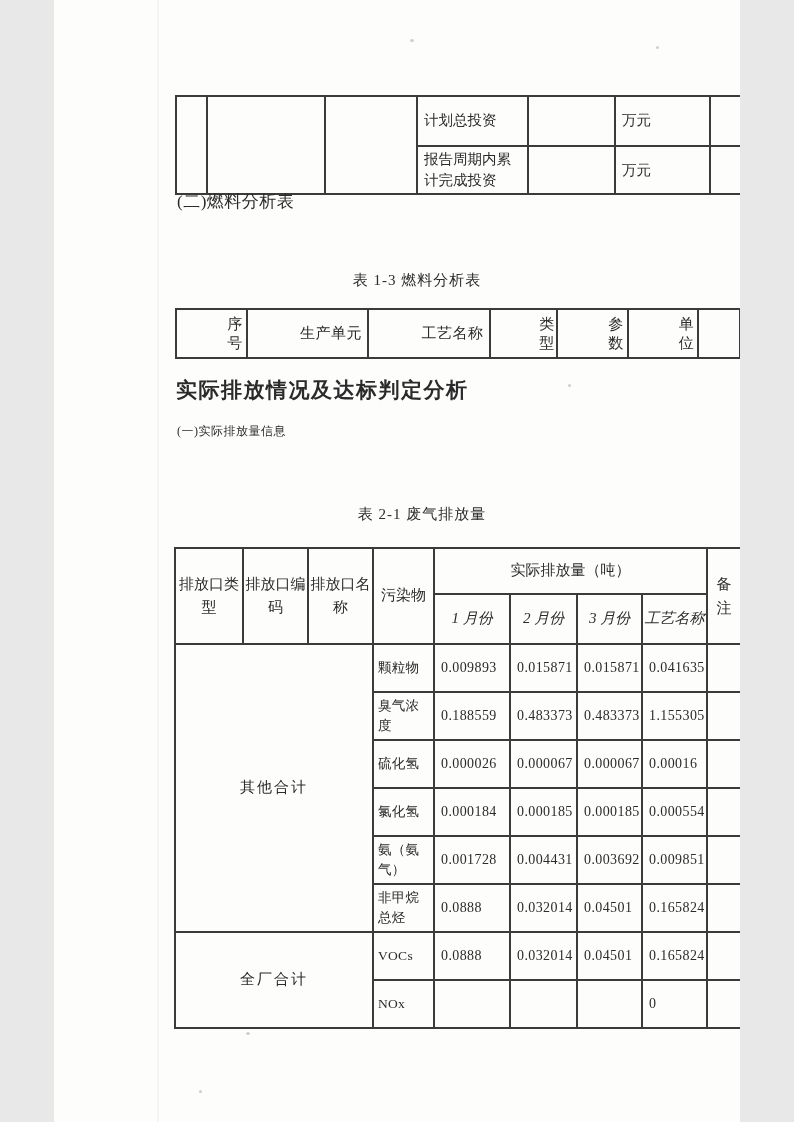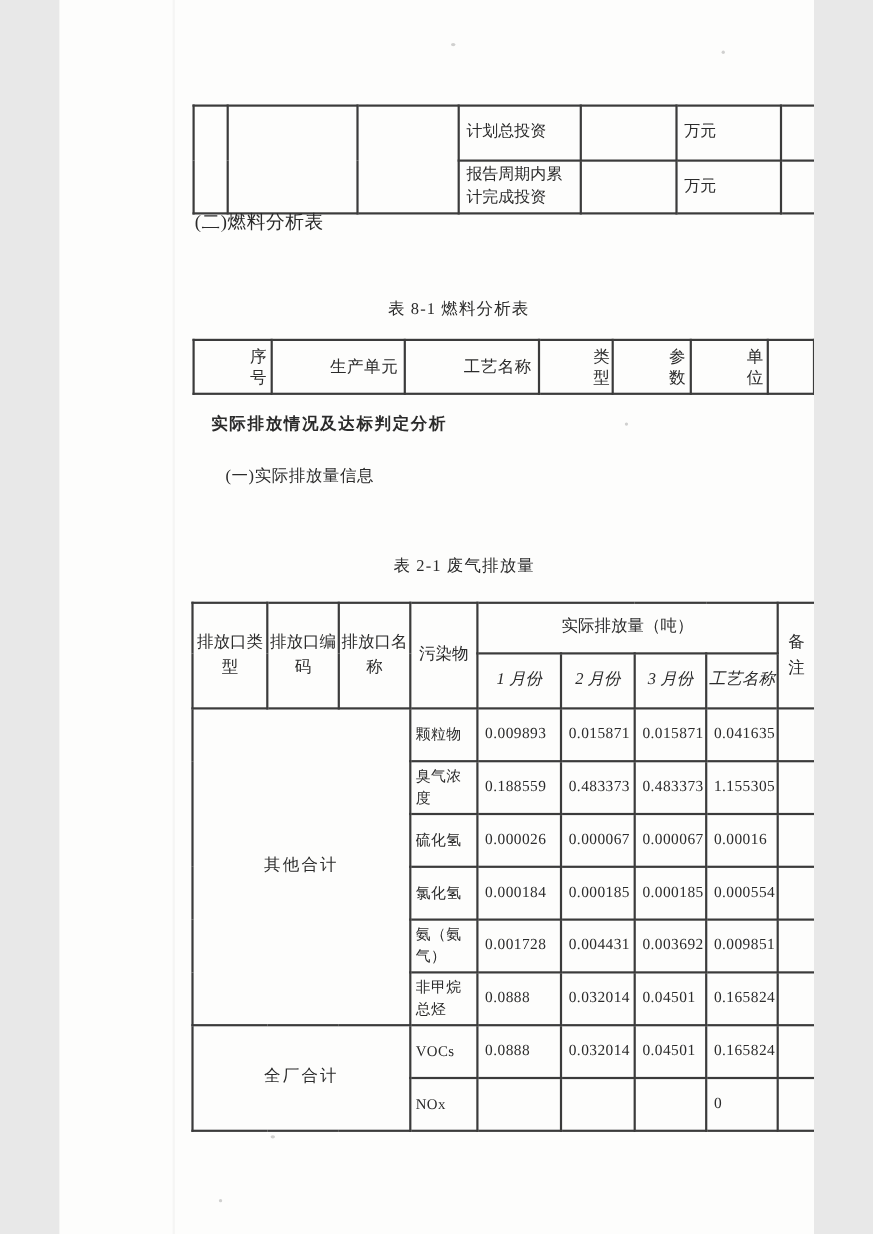--- a/index.html
+++ b/index.html
@@ -18,22 +18,22 @@
   
   .cont-table { position:absolute; left:121px; top:95px; width:566px; }
   .cont-table td { font-size:14.5px; padding:2px 2px 2px 6px; line-height:1.45; }
   .cont-table .empty { padding:0; }
   .cont-table tr.r1 td { height:44px; }
   .cont-table tr.r2 td { height:41px; }
 
   
   .sec-label { position:absolute; left:123px; top:190px; font-size:17px; letter-spacing:0.5px; }
   .caption1 { position:absolute; left:121px; top:271px; width:484px; text-align:center; font-size:15px; letter-spacing:1px; }
-  .h1 { position:absolute; left:138px; top:376px; font-size:15px; font-weight:bold; letter-spacing:1.5px; }
-  .sub1 { position:absolute; left:123px; top:423px; font-size:15px; letter-spacing:0.5px;margin-left:28px; }
+  .h1 { position:absolute; left:122px; top:376px; font-size:21px; font-weight:bold; letter-spacing:1.5px; }
+  .sub1 { position:absolute; left:123px; top:423px; font-size:12px; letter-spacing:0.5px; }
   .caption2 { position:absolute; left:121px; top:505px; width:494px; text-align:center; font-size:15px; letter-spacing:1px; }
 
   
   .fuel-table { position:absolute; left:121px; top:308px; width:564px; }
   .fuel-table td { height:45px; font-size:15px; text-align:center; letter-spacing:0.5px;padding-left:48px; }
 
   
   .em-table { position:absolute; left:120px; top:547px; width:566px; }
   .em-table td { font-size:15px; text-align:center; line-height:1.55; padding:1px; }
   .em-table tr.h1r td { height:42px; }
@@ -92,21 +92,21 @@
       <td>报告周期内累计完成投资</td>
       <td></td>
       <td>万元</td>
       <td></td>
     </tr>
   </tbody>
     </table>
 
   <div class="sec-label">(二)燃料分析表</div>
 
-  <div class="caption1">表 8-1 燃料分析表</div>
+  <div class="caption1">表 1-3 燃料分析表</div>
 
   <table class="fuel-table">
     <colgroup>
       <col style="width:71px">
         <col style="width:121px">
         <col style="width:122px">
       <col style="width:67px">
         <col style="width:71px">
         <col style="width:70px">
         <col style="width:42px">

